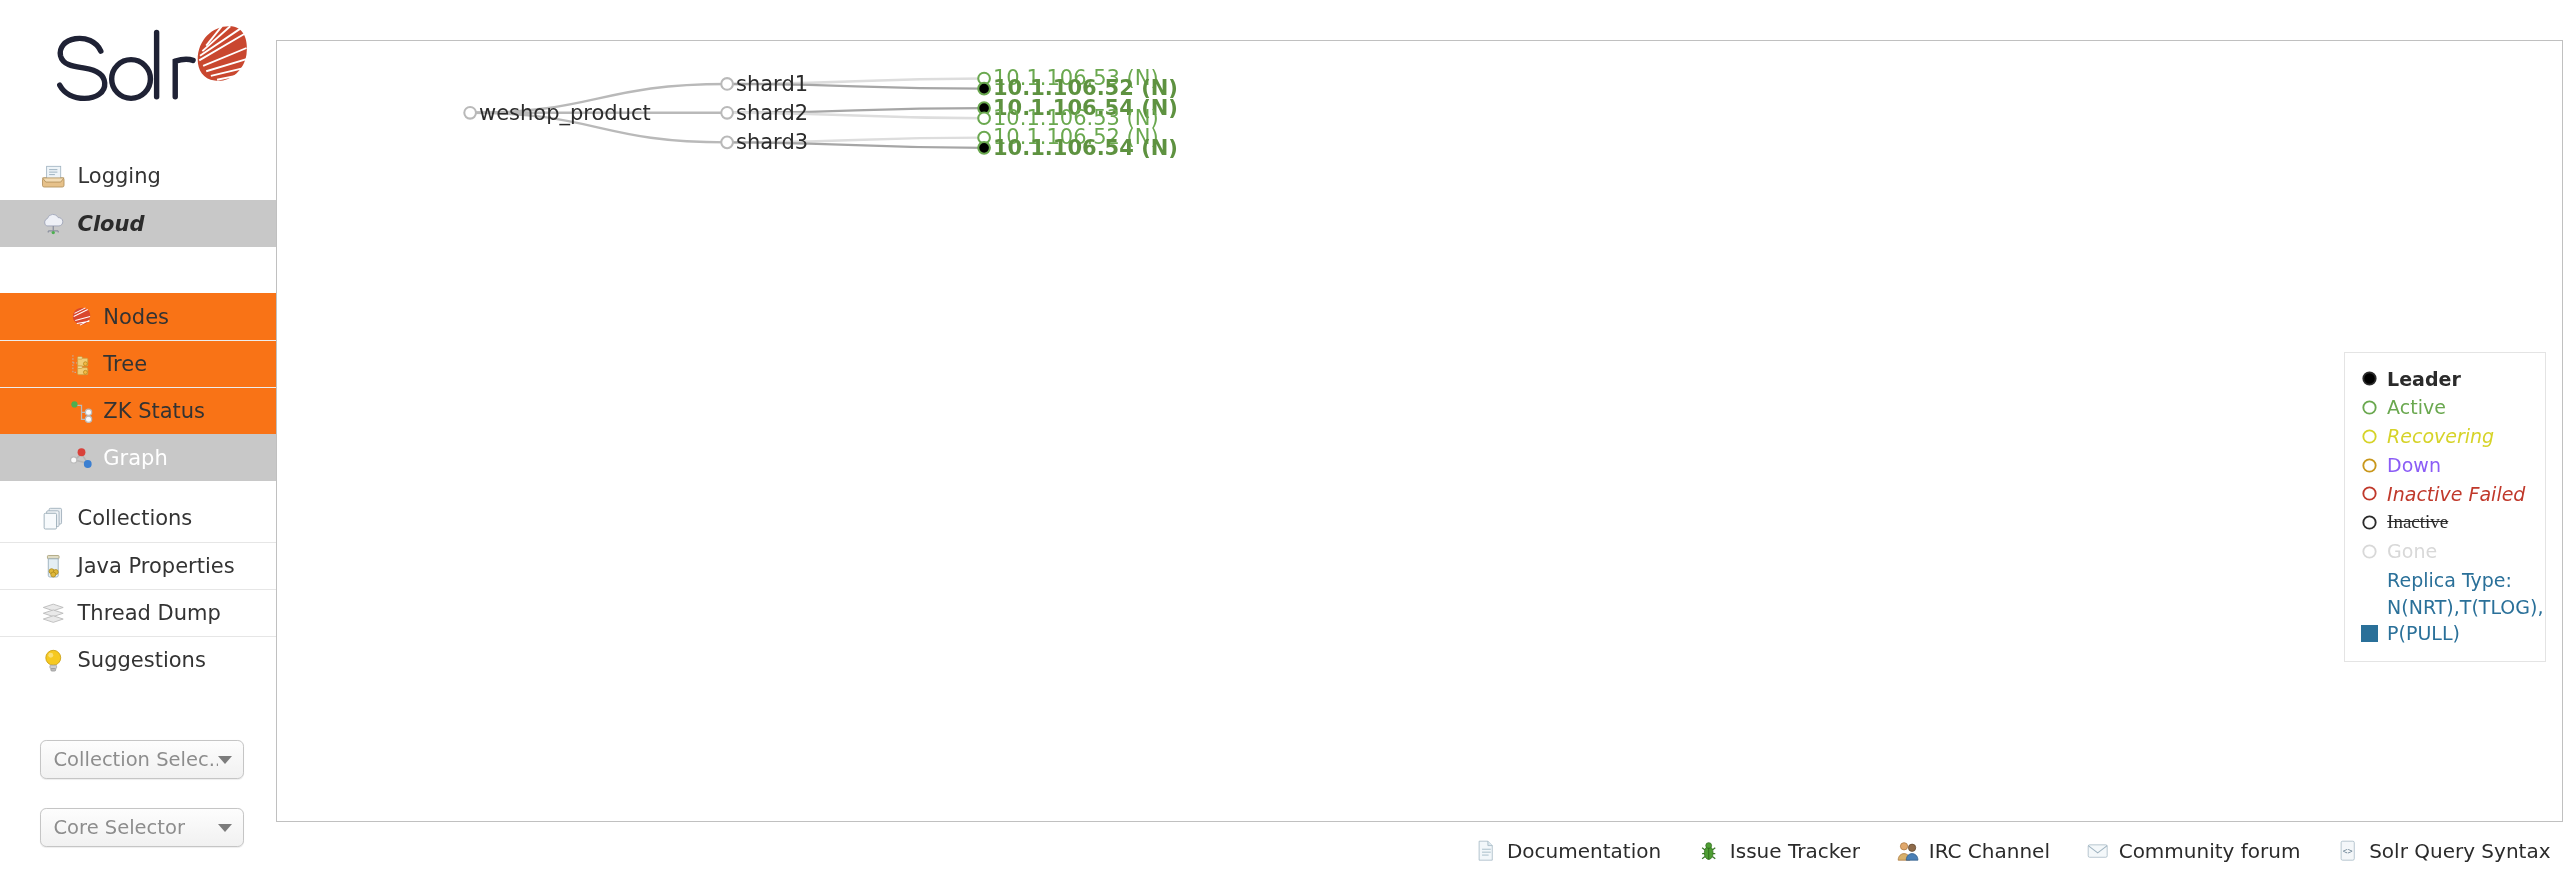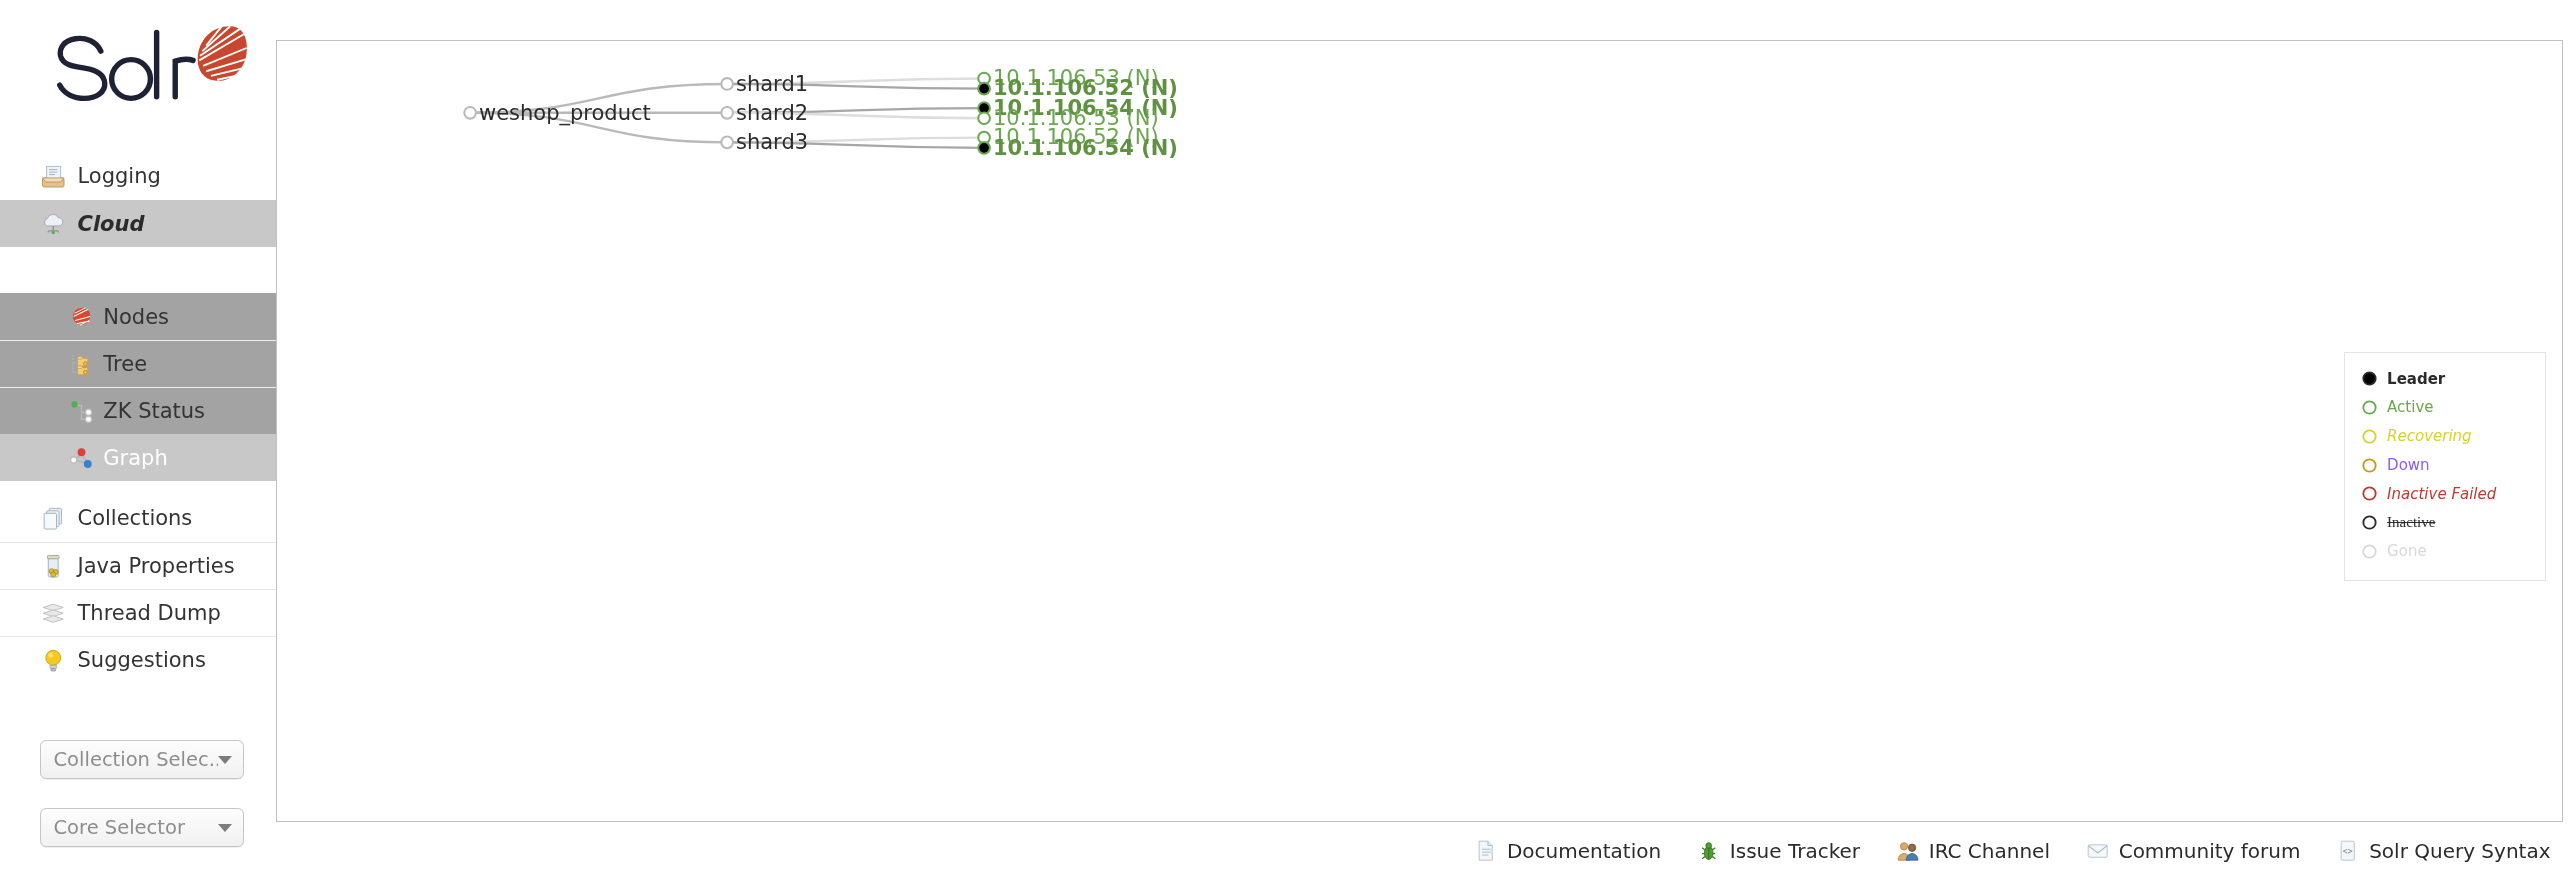--- a/index.html
+++ b/index.html
@@ -49,21 +49,21 @@
   .sub-item {
     position: relative;
     display: flex; align-items: center;
     height: 47px;
     box-sizing: border-box;
     padding-left: 69px;
     border-top: 0.8px solid #ededed;
     color: #333;
     font-size: 21px;
     cursor: pointer;
-    background: #a3a3a3;
+    background: #f97316;
   }
   .sub-item:first-child { border-top: none; }
   .sub-item.active { background: #c8c8c8; color: #ffffff; border-top-color:#c8c8c8; }
   .sub-item .ico {
     width: 25px; height: 25px; margin-right: 9.3px;
     flex: 0 0 25px; display:flex; align-items:center; justify-content:center;
   }
 
   .selector {
     position: absolute; left: 40px;
@@ -114,21 +114,21 @@
     left: 2067px; top: 311px;
     width: 202px;
     box-sizing: border-box;
     border: 0.8px solid #e4e4e4;
     background: #ffffff;
     padding: 12.5px 11px 12.5px 15.6px;
   }
   .leg-row {
     display: flex; align-items: flex-end;
     margin-bottom: 2.3px;
-    font-size: 15px;
+    font-size: 19px;
     line-height: 26.5px;
   }
   .leg-mark { flex: 0 0 26.5px; display:flex; align-items:center; height:26.5px; }
   .leg-txt { white-space: nowrap; }
   .leg-txt.wrapping { white-space: normal; line-height: 26.5px; }
 
   
   #footer {
     position: absolute;
     left: 276px; top: 827px;
@@ -433,20 +433,30 @@
           </div>
           <div class="leg-row">
             <span class="leg-mark">
               <svg width="17" height="17" viewBox="0 0 22 22">
                 <circle cx="11" cy="11" r="8" fill="none" stroke="#d8d8d8" stroke-width="2.4"></circle>
               </svg>
             </span>
             <span class="leg-txt" style="color: rgb(216, 216, 216);">Gone</span>
           </div>
         </div>
+      <div class="leg-row">
+        <span class="leg-mark">
+          <span style="display:inline-block;width:17px;height:17px;background:#2a7099;"></span>
+        </span>
+        <span class="leg-txt wrapping" style="color:#2a7099;">
+          <span>Replica Type:</span><br>
+          <span>N(NRT),T(TLOG),</span><br>
+          <span>P(PULL)</span>
+        </span>
+      </div>
     </div>
   </div>
 
   <div id="footer">
       <div class="foot-link">
         <span class="ico">
           <span style="display: inline-flex;">
             <svg width="23.4" height="23.4" viewBox="0 0 32 32">
               <path d="M7 3h12l6 6v20H7z" fill="#f2f7fa" stroke="#9db2bf"></path>
               <path d="M19 3v6h6" fill="#dce8ef" stroke="#9db2bf"></path>

